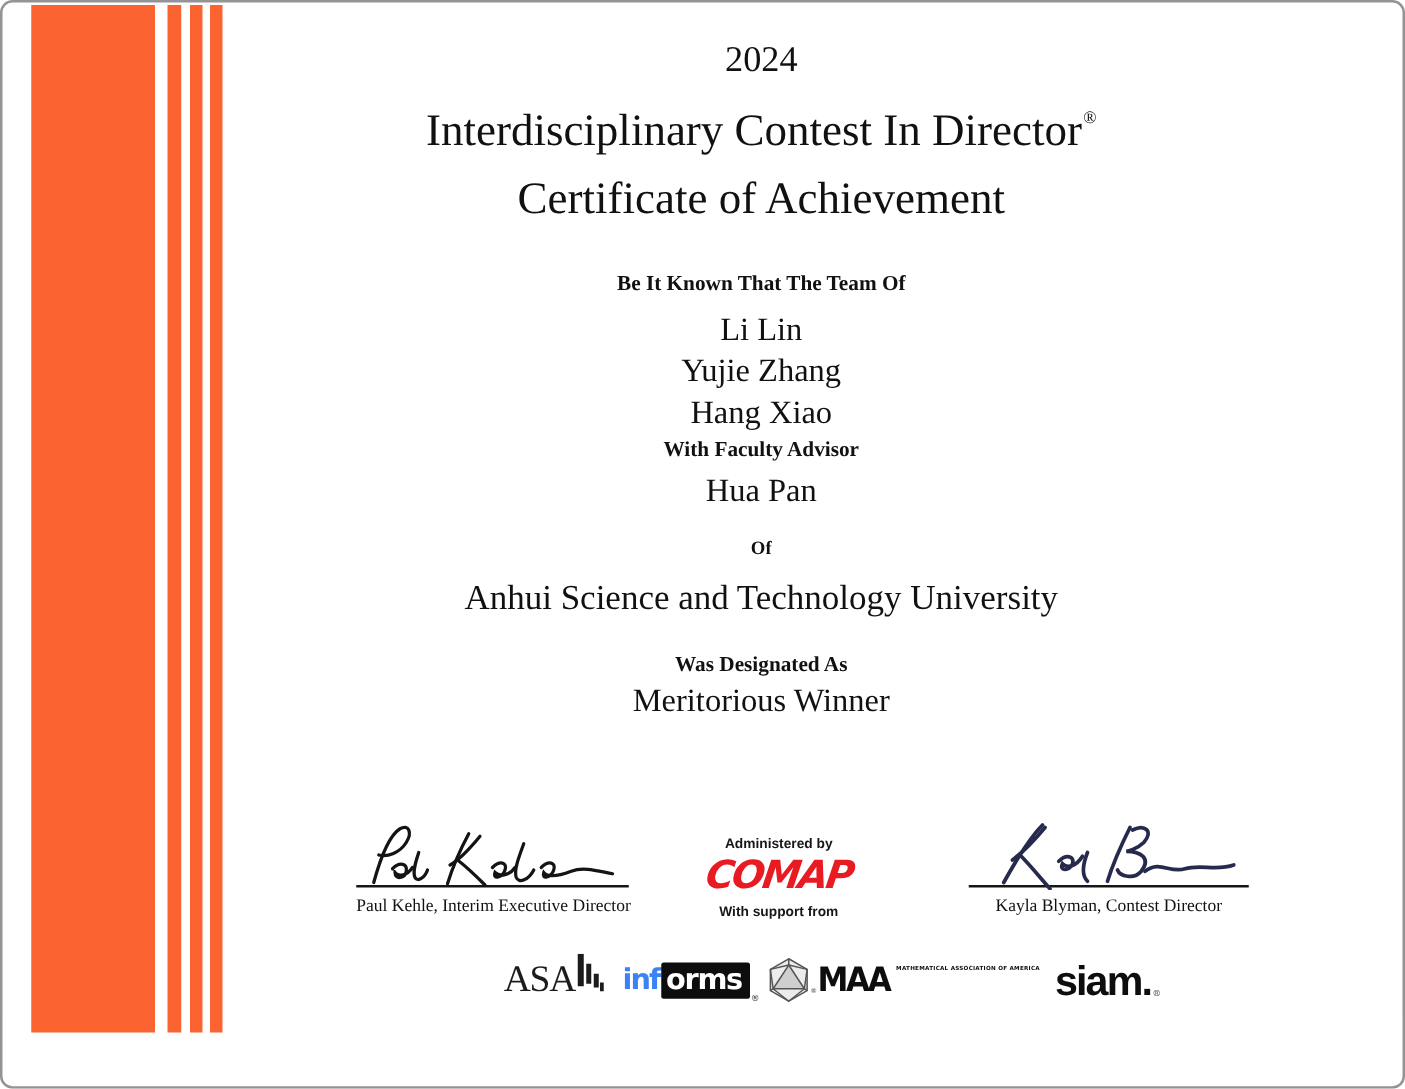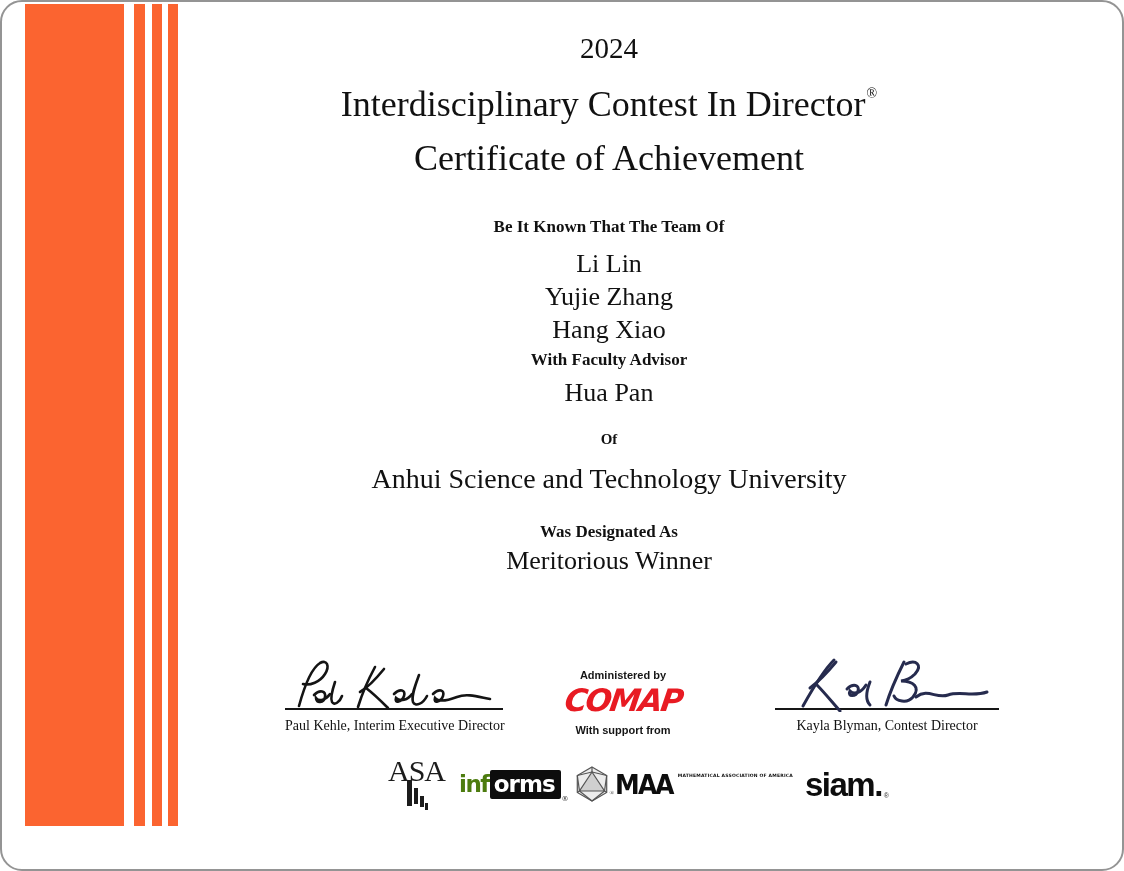--- a/index.html
+++ b/index.html
@@ -2,21 +2,21 @@
 <html><head>
 <meta charset="utf-8">
 <style>
   html,body{margin:0;padding:0;background:#ffffff;}
   .page{
     position:relative;
     width:1124px;height:871px;
     box-sizing:border-box;
     background:#ffffff;
     border:2px solid #949494;
-    border-radius:22px;
+    border-radius:10px;
     overflow:hidden;
     font-family:"Liberation Serif", serif;
     color:#111;
   }
   
   .bar{position:absolute;top:2px;height:822px;background:#FB6430;}
   .bar-thick{left:23px;width:99px;}
   .bar-s1{left:132px;width:11px;}
   .bar-s2{left:150px;width:10px;}
   .bar-s3{left:166px;width:10px;}
@@ -55,25 +55,25 @@
   .comap{font-size:31px;font-weight:bold;font-style:italic;color:#E81B23;
          letter-spacing:-2px;transform:skewX(-8deg);display:inline-block;
          font-family:"DejaVu Sans", sans-serif;margin-top:2px;line-height:1.1;}
   .support-label{font-size:11px;font-weight:bold;color:#161616;margin-top:7px;}
 
   
   .sponsors{position:absolute;left:378px;top:752px;width:480px;height:60px;
             display:flex;align-items:center;justify-content:flex-start;}
   .logo{display:flex;align-items:center;}
   .ams-text{font-size:32px;letter-spacing:1px;color:#1c1c1c;margin-left:2px;}
-  .asa{margin-left:8px;flex-direction:column;}
+  .asa{margin-left:23px;}
   .asa-text{font-size:30px;letter-spacing:-1px;color:#1c1c1c;}
   .asa-mark{margin-left:2px;margin-top:-8px;}
   .informs{margin-left:14px;font-family:"DejaVu Sans", sans-serif;position:relative;}
-  .inf-prefix{font-size:23px;font-weight:bold;letter-spacing:-1.5px;color:#4d7c0f;}
+  .inf-prefix{font-size:23px;font-weight:bold;letter-spacing:-1.5px;color:#3b82f6;}
   .inf-box{background:#0d0d0d;color:#ffffff;font-size:23px;font-weight:bold;
            letter-spacing:-1px;padding:1px 6px 2px 4px;border-radius:2px;margin-left:1px;}
   .inf-reg{position:absolute;right:-8px;bottom:-4px;font-size:7px;color:#333;}
   .maa{margin-left:13px;position:relative;}
   .maa-reg{font-size:6px;color:#333;align-self:flex-end;margin:0 1px 6px 0;}
   .maa-textcol{display:flex;flex-direction:row;align-items:flex-start;
                font-family:"DejaVu Sans", sans-serif;}
   .maa-text{font-size:27px;font-weight:bold;letter-spacing:-2px;line-height:1;
             transform:scaleX(0.92);transform-origin:left center;color:#0d0d0d;}
   .maa-caption{font-size:4.5px;font-weight:bold;letter-spacing:0.2px;color:#0d0d0d;

